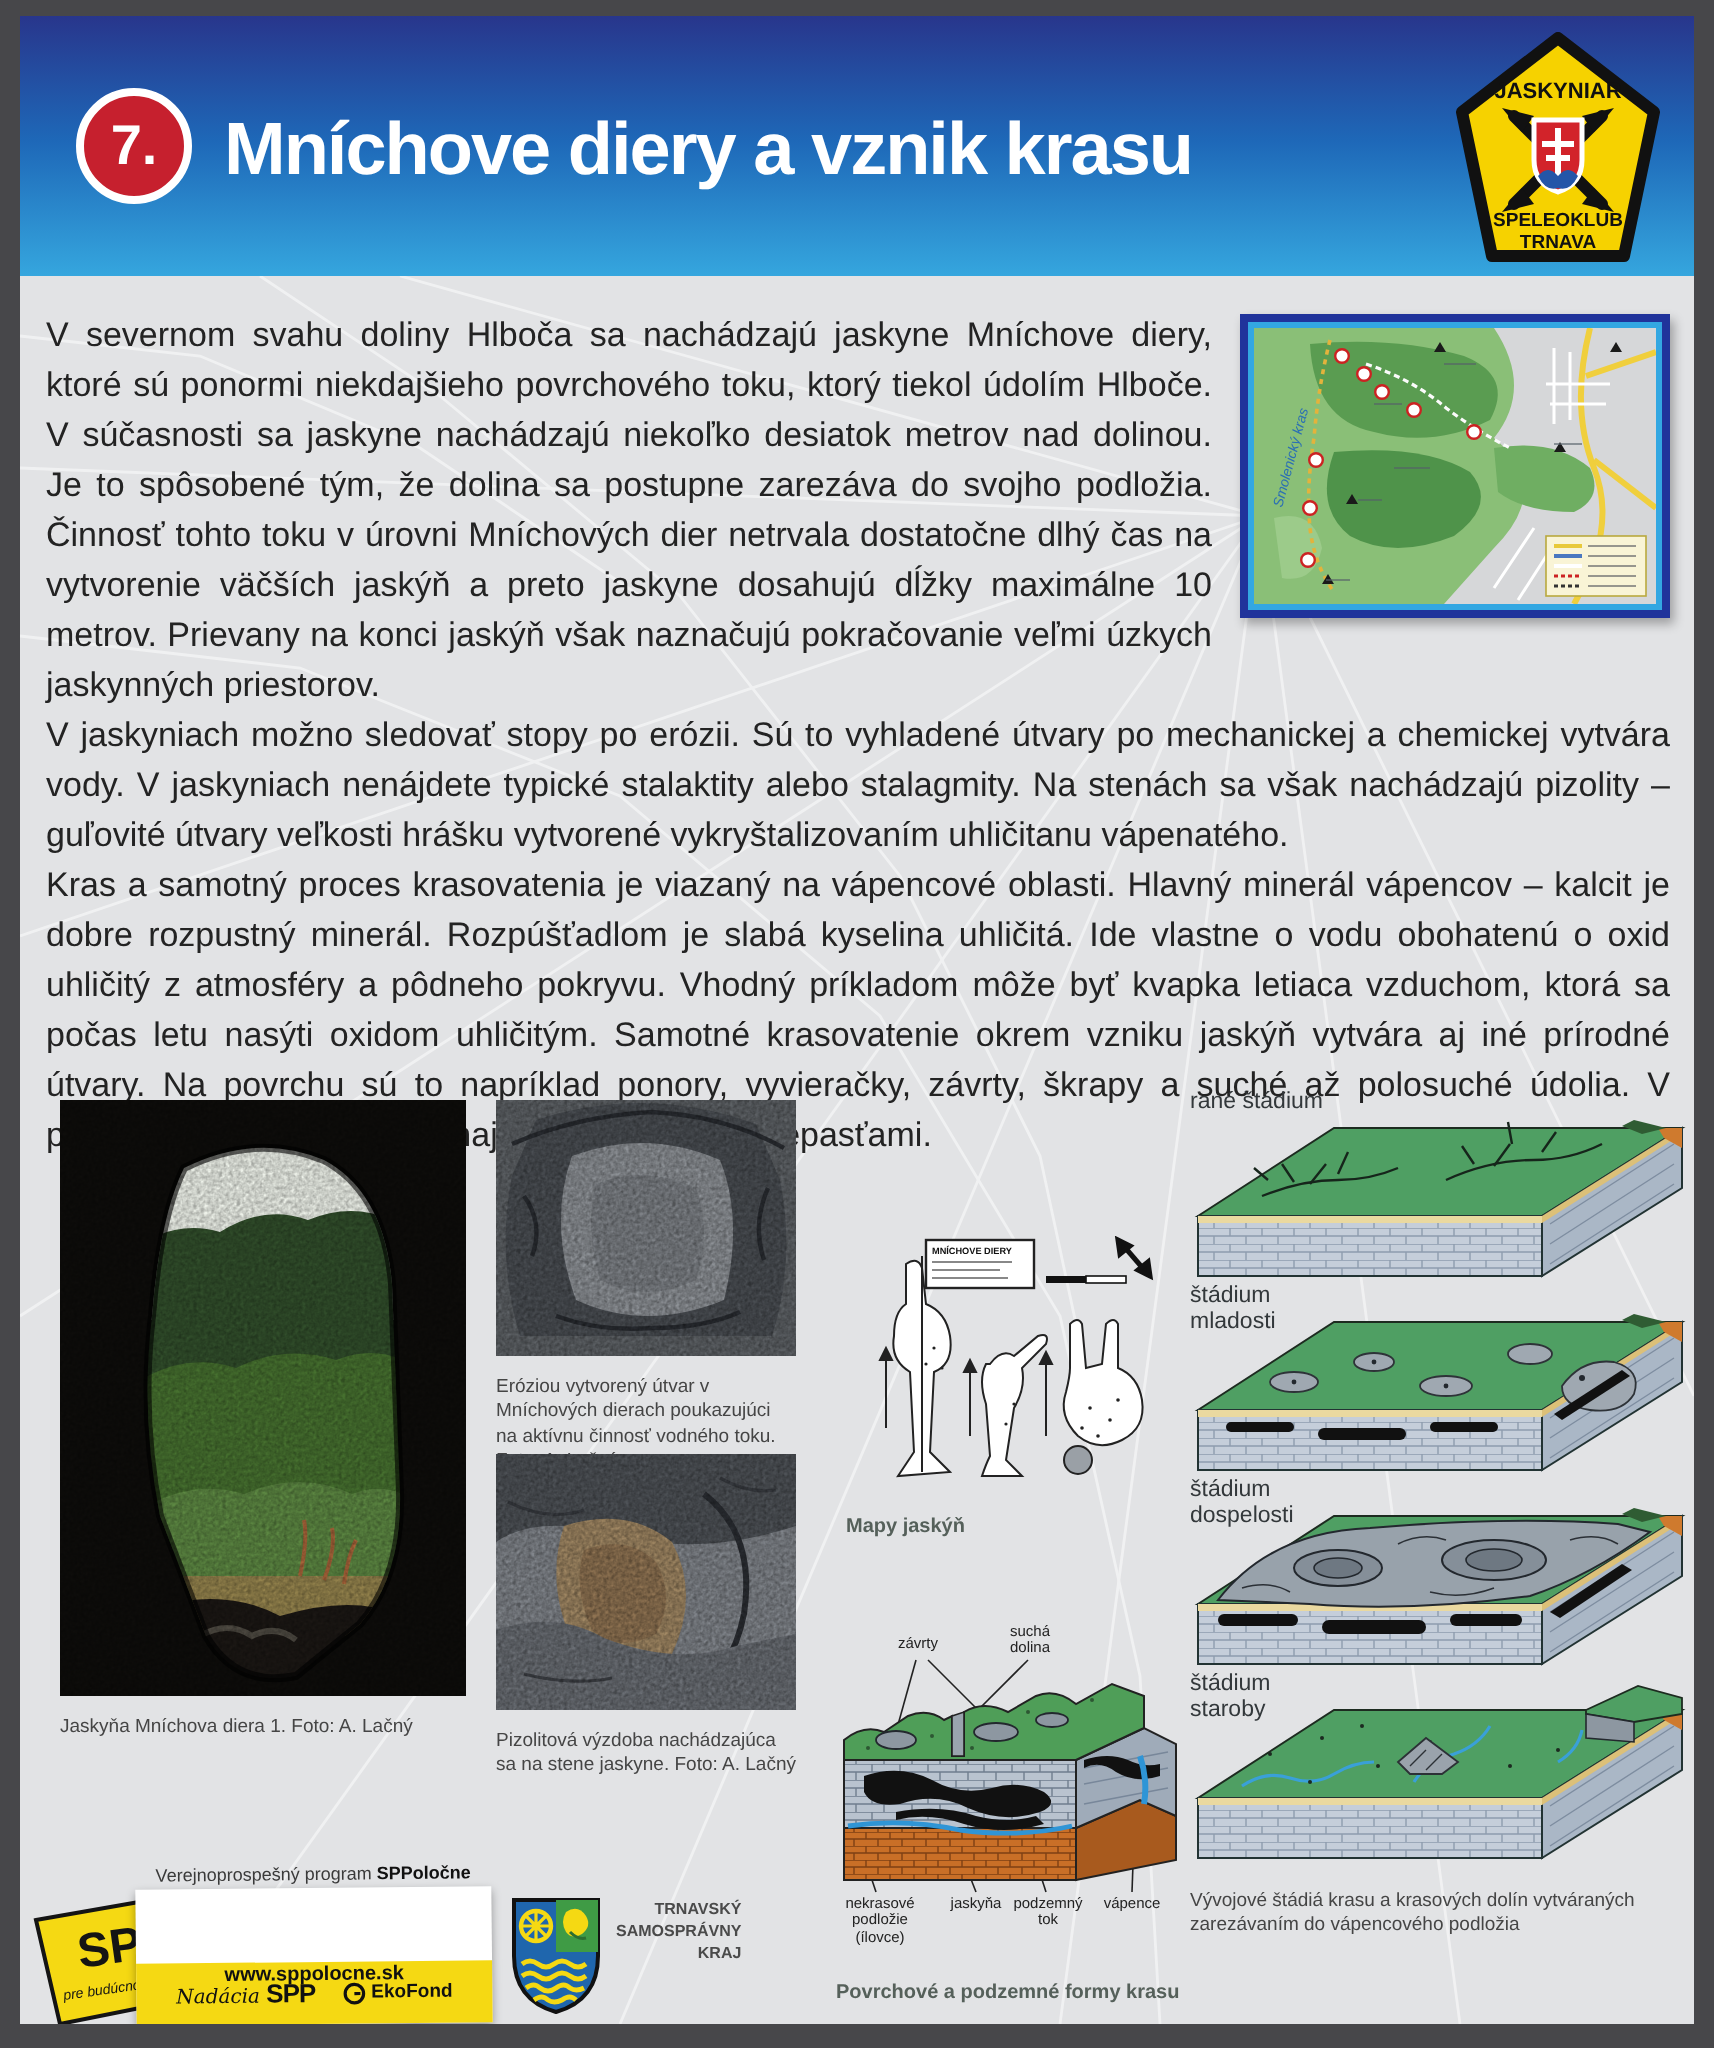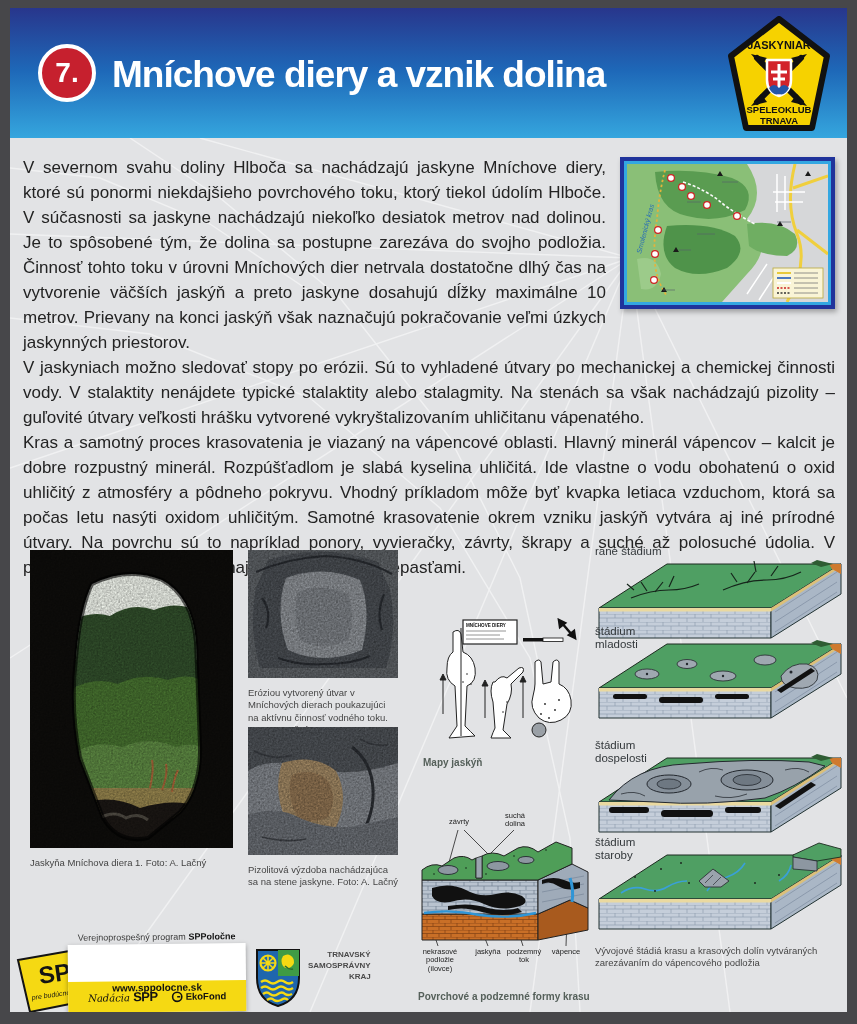--- a/index.html
+++ b/index.html
@@ -35,21 +35,21 @@
   .ekofond{display:flex;align-items:center;gap:2px;font-size:9.5px;font-weight:bold;color:#111;}
   .region-text{position:absolute;left:298px;top:812px;font-size:8px;font-weight:bold;color:#4a4a4a;line-height:1.35;}
 </style>
 </head>
 <body>
 
 <div class="poster">
 
   <div class="header">
     <div class="numbadge">7.</div>
-    <div class="title">Mníchove diery a vznik dolina</div>
+    <div class="title">Mníchove diery a vznik krasu</div>
     <svg class="clubbadge" width="104" height="116" viewBox="0 0 104 116">
       <polygon points="52,3 100,40 85,112 19,112 4,40" fill="#f6d200" stroke="#111" stroke-width="6" stroke-linejoin="round"></polygon>
       <text x="52" y="33" text-anchor="middle" font-size="11" font-weight="bold" fill="#111">JASKYNIAR</text>
       <g stroke="#111" stroke-width="6" stroke-linecap="round">
         <line x1="30" y1="42" x2="74" y2="86"></line>
         <line x1="74" y1="42" x2="30" y2="86"></line>
       </g>
       <polygon points="24,38 40,42 34,50" fill="#111"></polygon>
       <polygon points="80,38 64,42 70,50" fill="#111"></polygon>
       <polygon points="24,90 40,86 34,78" fill="#111"></polygon>
@@ -135,21 +135,21 @@
               <line x1="150" y1="124" x2="164" y2="124" stroke="#cc2222" stroke-width="1.4" stroke-dasharray="2 1.5"></line>
               <line x1="150" y1="129" x2="164" y2="129" stroke="#333" stroke-width="1.4" stroke-dasharray="2 1.5"></line>
               <g stroke="#777" stroke-width="0.8">
                   <path d="M167,109 h24 M167,114 h24 M167,119 h24 M167,124 h24 M167,129 h24"></path>
                 </g>
             </g>
           </svg>
         </div>
       </div>
       <p>V severnom svahu doliny Hlboča sa nachádzajú jaskyne Mníchove diery, ktoré sú ponormi niekdajšieho povrchového toku, ktorý tiekol údolím Hlboče. V súčasnosti sa jaskyne nachádzajú niekoľko desiatok metrov nad dolinou. Je to spôsobené tým, že dolina sa postupne zarezáva do svojho podložia. Činnosť tohto toku v úrovni Mníchových dier netrvala dostatočne dlhý čas na vytvorenie väčších jaskýň a preto jaskyne dosahujú dĺžky maximálne 10 metrov. Prievany na konci jaskýň však naznačujú pokračovanie veľmi úzkych jaskynných priestorov.</p>
-      <p>V jaskyniach možno sledovať stopy po erózii. Sú to vyhladené útvary po mechanickej a chemickej činnosti vody. V stalaktity nenájdete typické stalaktity alebo stalagmity. Na stenách sa však nachádzajú pizolity – guľovité útvary veľkosti hrášku vytvorené vykryštalizovaním uhličitanu vápenatého.</p>
+      <p>V jaskyniach možno sledovať stopy po erózii. Sú to vyhladené útvary po mechanickej a chemickej vytvára vody. V jaskyniach nenájdete typické stalaktity alebo stalagmity. Na stenách sa však nachádzajú pizolity – guľovité útvary veľkosti hrášku vytvorené vykryštalizovaním uhličitanu vápenatého.</p>
       <p>Kras a samotný proces krasovatenia je viazaný na vápencové oblasti. Hlavný minerál vápencov – kalcit je dobre rozpustný minerál. Rozpúšťadlom je slabá kyselina uhličitá. Ide vlastne o vodu obohatenú o oxid uhličitý z atmosféry a pôdneho pokryvu. Vhodný príkladom môže byť kvapka letiaca vzduchom, ktorá sa počas letu nasýti oxidom uhličitým. Samotné krasovatenie okrem vzniku jaskýň vytvára aj iné prírodné útvary. Na povrchu sú to napríklad ponory, vyvieračky, závrty, škrapy a suché až polosuché údolia. V podzemí je kras budovaný najmä jaskyňami a priepasťami.</p>
     </div>
 
     <div class="abs" style="left:20px;top:412px;width:225px;">
       <svg width="203" height="298" viewBox="0 0 203 298">
         <defs>
           <filter id="grain" x="0" y="0" width="100%" height="100%">
             <feTurbulence type="fractalNoise" baseFrequency="0.55" numOctaves="2" stitchTiles="stitch"></feTurbulence>
             <feColorMatrix type="matrix" values="0 0 0 0 0  0 0 0 0 0  0 0 0 0 0  0.9 0.9 0.9 0 -0.85"></feColorMatrix>
           </filter>
@@ -348,21 +348,21 @@
           <use href="#stage-base"></use>
           <g stroke="#16251b" stroke-width="1.2" fill="none">
             <path d="M36,48 q20,-8 38,-8 q16,0 30,-6"></path>
             <path d="M60,42 l8,-10 m-16,9 l-6,-9 m28,5 l5,-11 m-40,14 l-7,-6"></path>
             <path d="M128,40 q22,-10 44,-10 q18,0 34,-8"></path>
             <path d="M152,33 l8,-11 m-18,10 l-6,-9 m40,3 l7,-10 m-22,6 l-2,-11"></path>
           </g>
         </svg>
       </div>
 
-      <div class="abs" style="left:0;top:80px;width:255px;height:97px;text-decoration:underline;">
+      <div class="abs" style="left:0;top:97px;width:255px;height:97px;text-decoration:underline;">
         <div class="stagelabel">štádium mladosti</div>
         <svg class="abs" style="left:0;top:5px;" width="250" height="92" viewBox="0 0 250 92">
           <use href="#stage-base"></use>
           <g fill="#9fa8b1" stroke="#2e3338" stroke-width="0.9">
             <ellipse cx="52" cy="44" rx="12" ry="5"></ellipse>
             <ellipse cx="92" cy="34" rx="10" ry="4.5"></ellipse>
             <ellipse cx="128" cy="46" rx="13" ry="5"></ellipse>
             <ellipse cx="170" cy="30" rx="11" ry="5"></ellipse>
             <path d="M186,46 q10,-14 26,-12 q14,4 10,16 q-6,10 -22,8 q-14,-2 -14,-12 Z"></path>
           </g>

